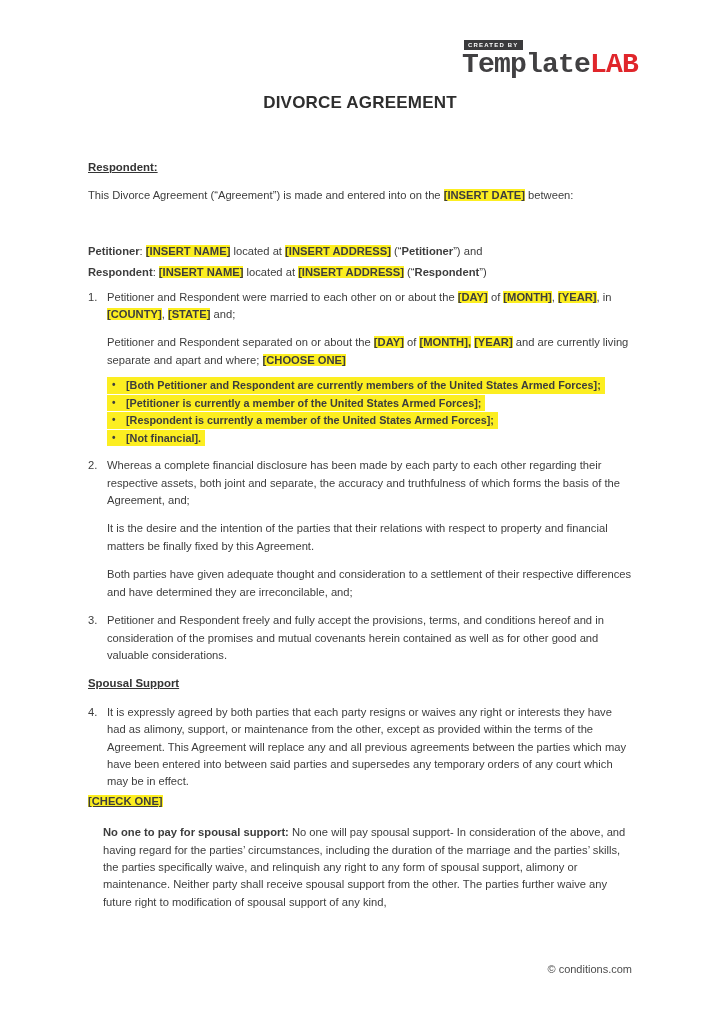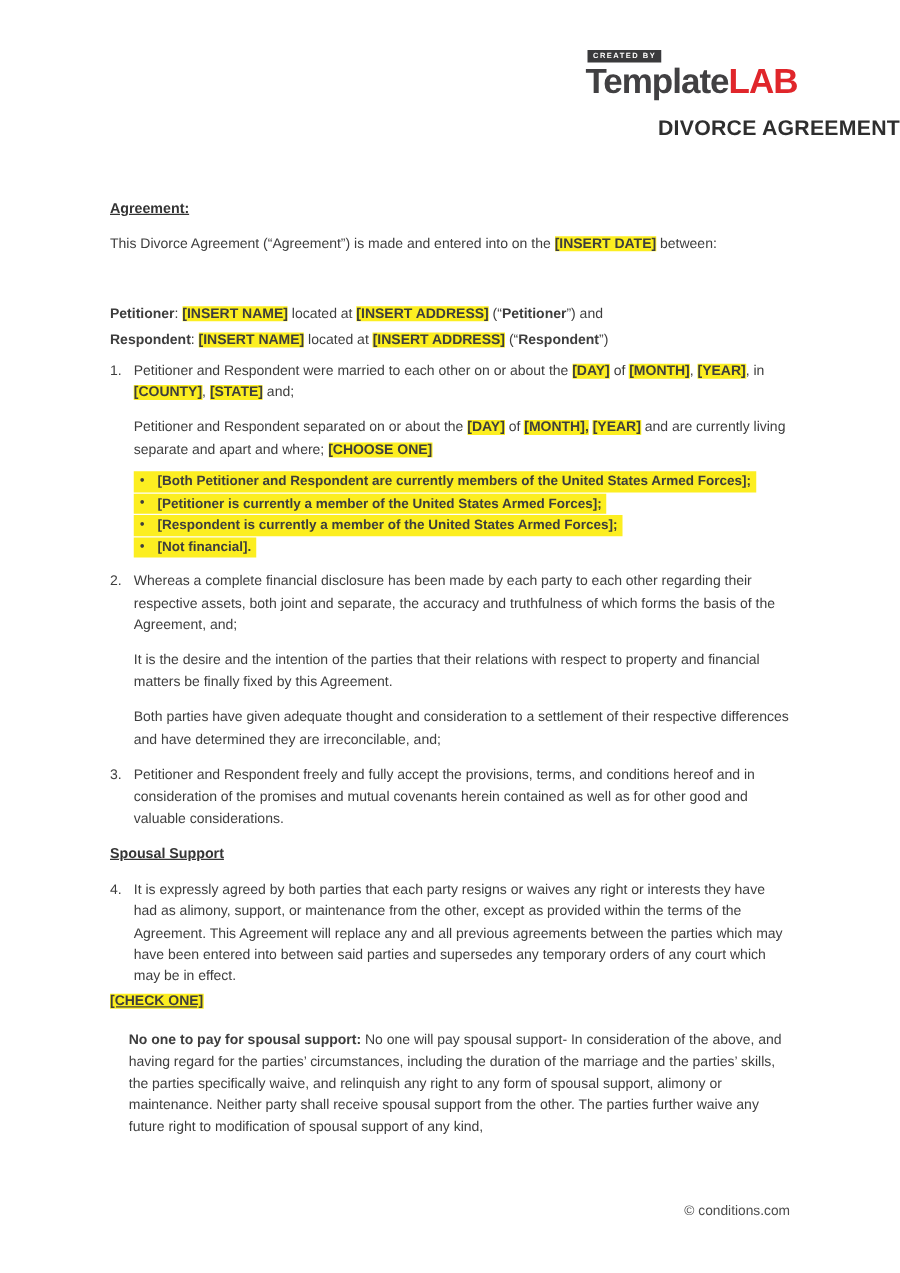--- a/index.html
+++ b/index.html
@@ -20,25 +20,25 @@
   }
   .header { display: flex; justify-content: flex-end; padding: 40px 82px 0 0; }
   .logo-block { display: flex; flex-direction: column; align-items: flex-start; }
   .created-by {
     background: #3a3a3c; color: #ffffff;
     font-size: 6px; font-weight: 700; letter-spacing: 1.2px;
     padding: 2px 4px; line-height: 1; margin: 0 0 1px 2px;
   }
   .logo-text {
     font-size: 28px; font-weight: 700; line-height: 1;
-    letter-spacing: -0.8px; color: #414042;
+    letter-spacing: -0.8px; color: #414042; font-family: Liberation Mono, monospace;
   }
   .brand-lab { color: var(--brand-red); }
   .title {
-    text-align: right; font-size: 17px; font-weight: 700;
+    text-align: center; font-size: 17px; font-weight: 700;
     color: #2e2e2e; margin: 14px 0 0; letter-spacing: 0.2px;
   }
   .content { margin: 46px 88px 0; font-size: 11.2px; line-height: 17.4px; }
   .heading {
     font-size: 11.4px; font-weight: 700; text-decoration: underline;
     margin: 0 0 11px; color: #343434;
   }
   .para { margin: 0 0 11px; }
   .intro-gap { margin-bottom: 38px; }
   .party { margin-bottom: 4px; }
@@ -71,21 +71,21 @@
     <div class="logo-block">
       <span class="created-by">CREATED BY</span>
       <div class="logo-text"><span>Template</span><span class="brand-lab">LAB</span></div>
     </div>
   </header>
 
   <h1 class="title">DIVORCE AGREEMENT</h1>
 
   <main class="content">
 
-    <h2 class="heading">Agreement:</h2>
+    <h2 class="heading">Respondent:</h2>
 
     <p class="para intro-gap"><span class="seg-n">This Divorce Agreement (“Agreement”) is made and entered into on the </span><span class="seg-hb">[INSERT DATE]</span><span class="seg-n"> between:</span></p>
 
     <p class="para party"><span class="seg-b">Petitioner</span><span class="seg-n">: </span><span class="seg-hb">[INSERT NAME]</span><span class="seg-n"> located at </span><span class="seg-hb">[INSERT ADDRESS]</span><span class="seg-n"> (“</span><span class="seg-b">Petitioner</span><span class="seg-n">”) and</span></p>
     <p class="para party party-last"><span class="seg-b">Respondent</span><span class="seg-n">: </span><span class="seg-hb">[INSERT NAME]</span><span class="seg-n"> located at </span><span class="seg-hb">[INSERT ADDRESS]</span><span class="seg-n"> (“</span><span class="seg-b">Respondent</span><span class="seg-n">”)</span></p>
 
     <div class="num-item">
       <span class="num">1.</span>
       <div class="num-body">
         <p class="para"><span class="seg-n">Petitioner and Respondent were married to each other on or about the </span><span class="seg-hb">[DAY]</span><span class="seg-n"> of </span><span class="seg-hb">[MONTH]</span><span class="seg-n">, </span><span class="seg-hb">[YEAR]</span><span class="seg-n">, in </span><span class="seg-hb">[COUNTY]</span><span class="seg-n">, </span><span class="seg-hb">[STATE]</span><span class="seg-n"> and;</span></p>

